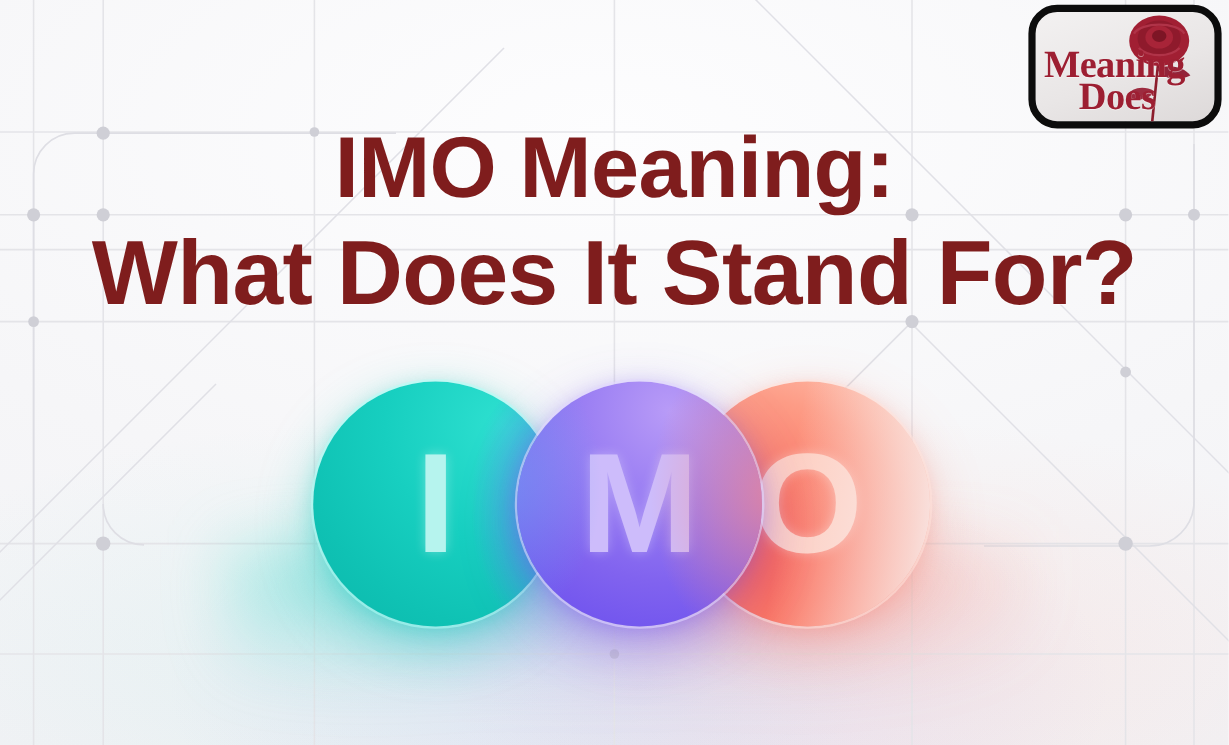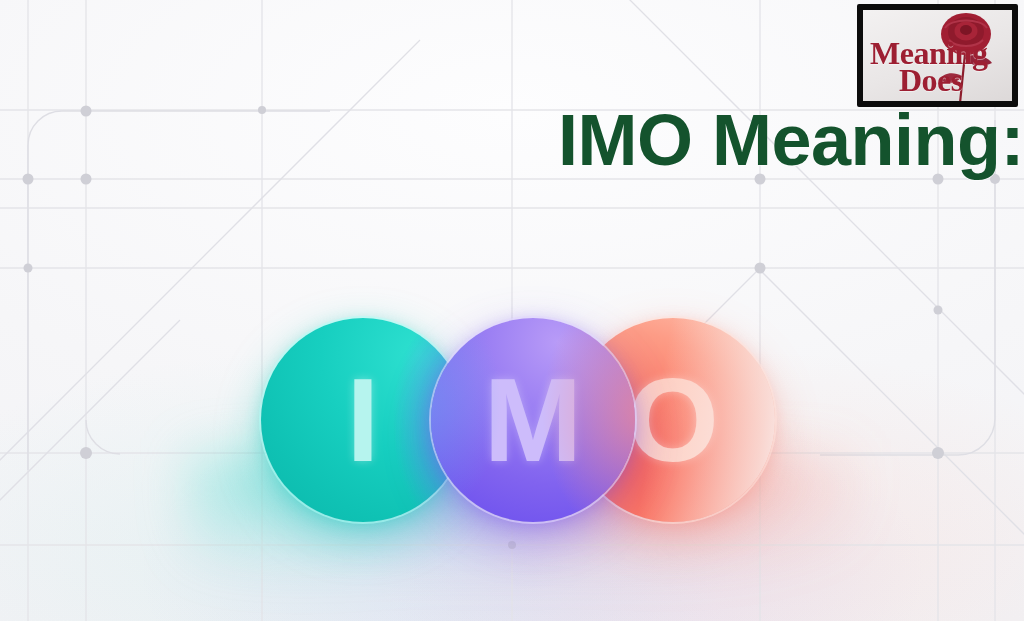--- a/index.html
+++ b/index.html
@@ -37,27 +37,26 @@
 
   
   .title-block {
     position:absolute;
     left:0; right:0; top:104px;
     text-align:center;
     z-index:6;
   }
   .title-line {
     display:block;
-    color:#14532d;
+    color:#7f1d1d;
     font-family:"Liberation Sans", sans-serif;
     font-weight:bold;
     letter-spacing:-0.5px;
     line-height:1.0;
     text-shadow:0 1px 0 rgba(255,255,255,0.6);
-    text-align:right;
   }
   .title-line-1 { font-size:72px; }
   .title-line-2 { font-size:76px; margin-top:14px; }
 
   
   .circles {
     position:absolute;
     left:0; right:0; top:318px;
     height:210px;
     z-index:5;
@@ -150,21 +149,21 @@
       radial-gradient(54% 95% at 72% 6%, rgba(252,120,100,0.40) 0%, rgba(252,120,100,0) 72%);
   }
 
   
   .logo {
     position:absolute;
     right:6px; top:4px;
     width:161px; height:103px;
     z-index:20;
     border:6px solid #0c0c0c;
-    border-radius:2px;
+    border-radius:24px;
     background:linear-gradient(160deg,#f3f1f1 0%,#e9e6e6 55%,#ddd9d9 100%);
     overflow:hidden;
   }
   .logo-inner { position:absolute; inset:0; }
   .logo-word {
     position:absolute;
     font-family:"Liberation Serif", serif;
     font-weight:bold;
     color:#9d1f32;
     white-space:nowrap;
@@ -227,20 +226,21 @@
       <circle cx="995" cy="179" r="5"></circle>
       <circle cx="760" cy="268" r="5.5"></circle>
       <circle cx="938" cy="310" r="4.5"></circle>
       <circle cx="938" cy="453" r="6"></circle>
       <circle cx="512" cy="545" r="4"></circle>
     </g>
   </svg>
 
   <div class="title-block">
     <span class="title-line title-line-1">IMO Meaning:</span>
+    <span class="title-line title-line-2">What Does It Stand For?</span>
   </div>
 
   <div class="orb-bleed"></div>
 
   <div class="circles">
 
     <div class="orb orb-i">
       <span class="orb-glyph">I</span>
       <span class="orb-tint-pink" style="background:radial-gradient(70% 110% at 103% 50%, rgba(120,120,250,0.75) 0%, rgba(120,120,250,0) 55%);"></span>
     </div>

